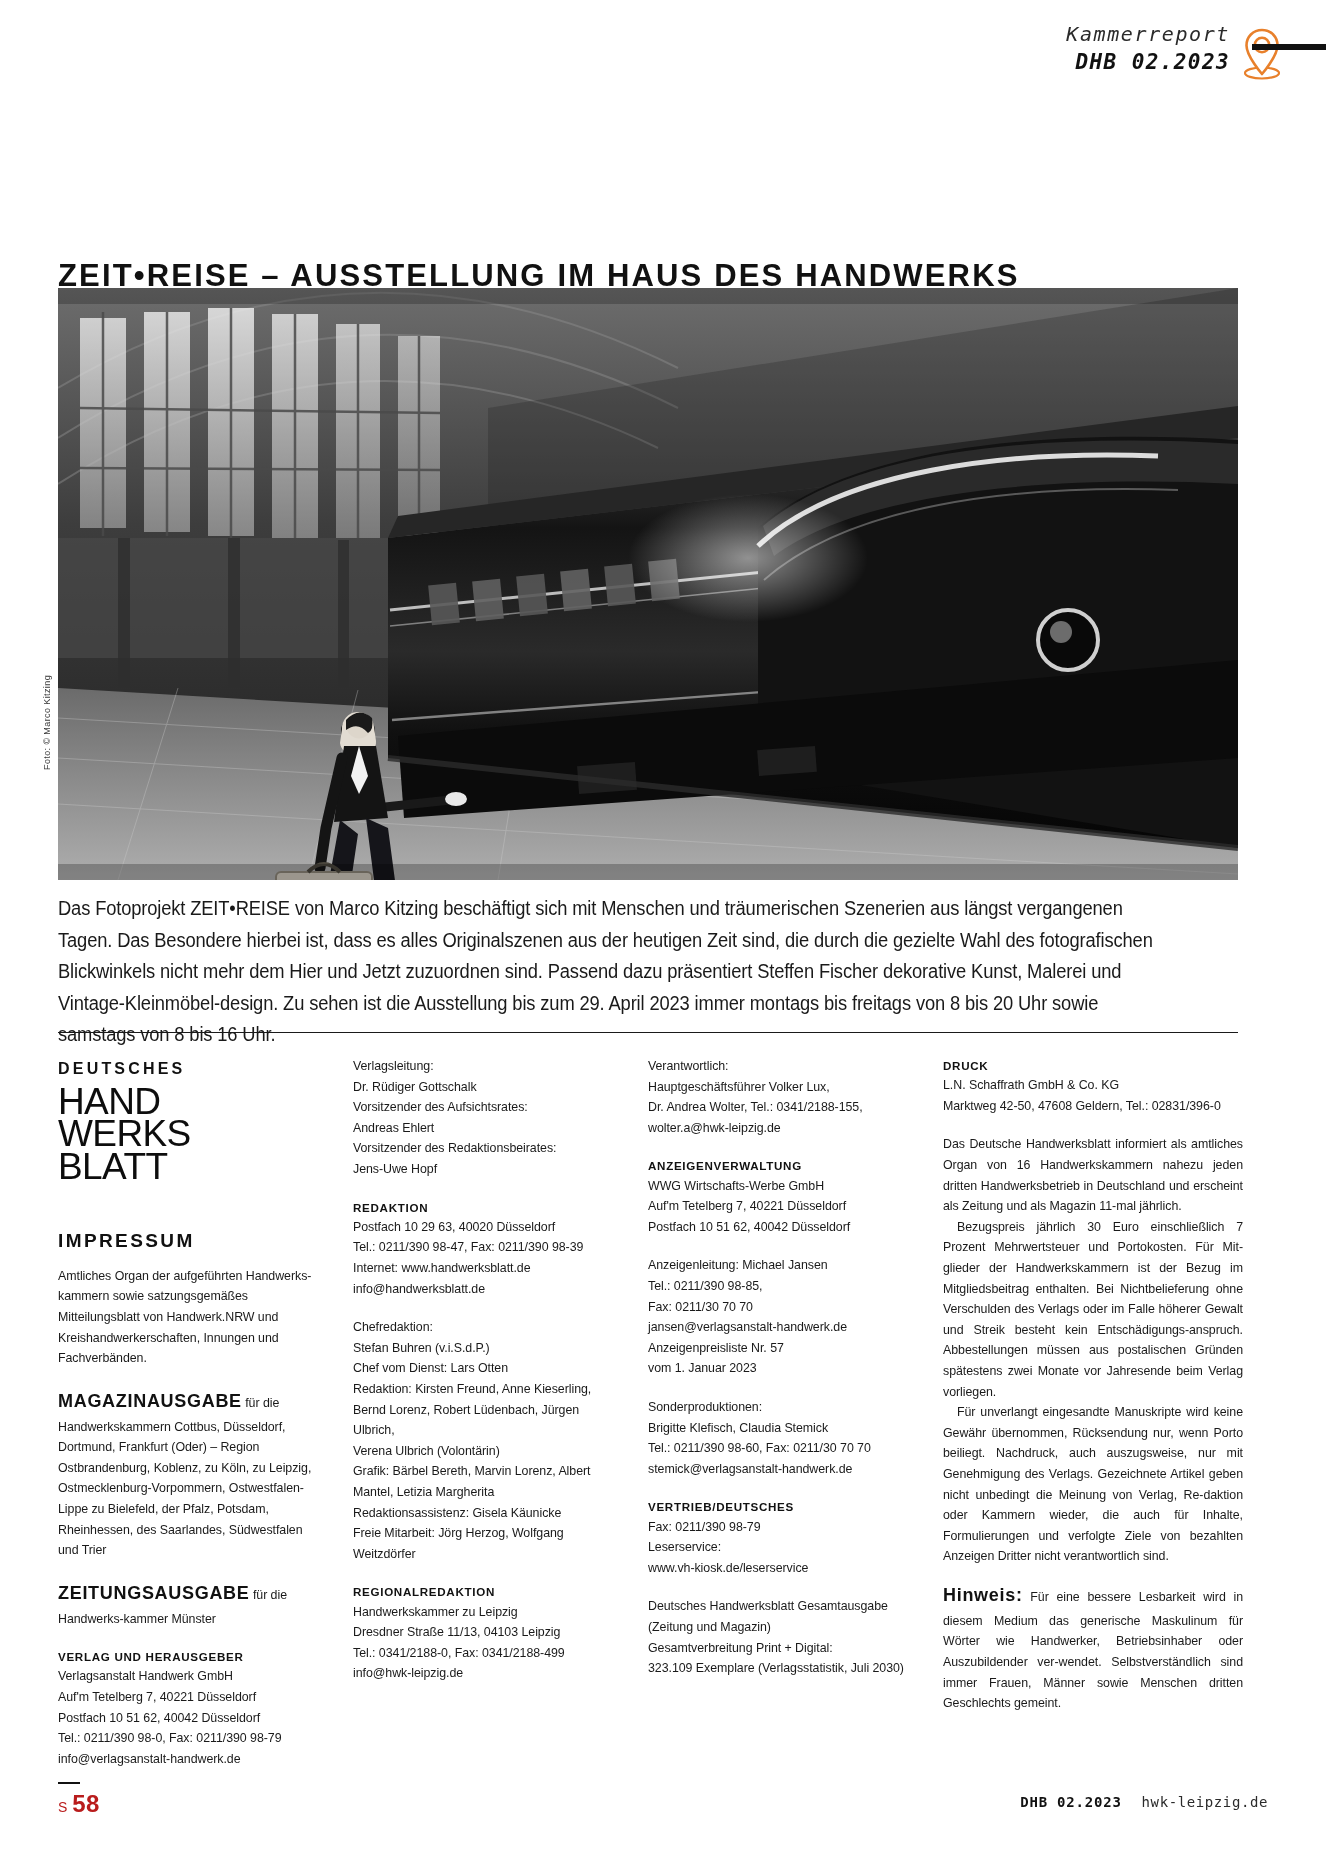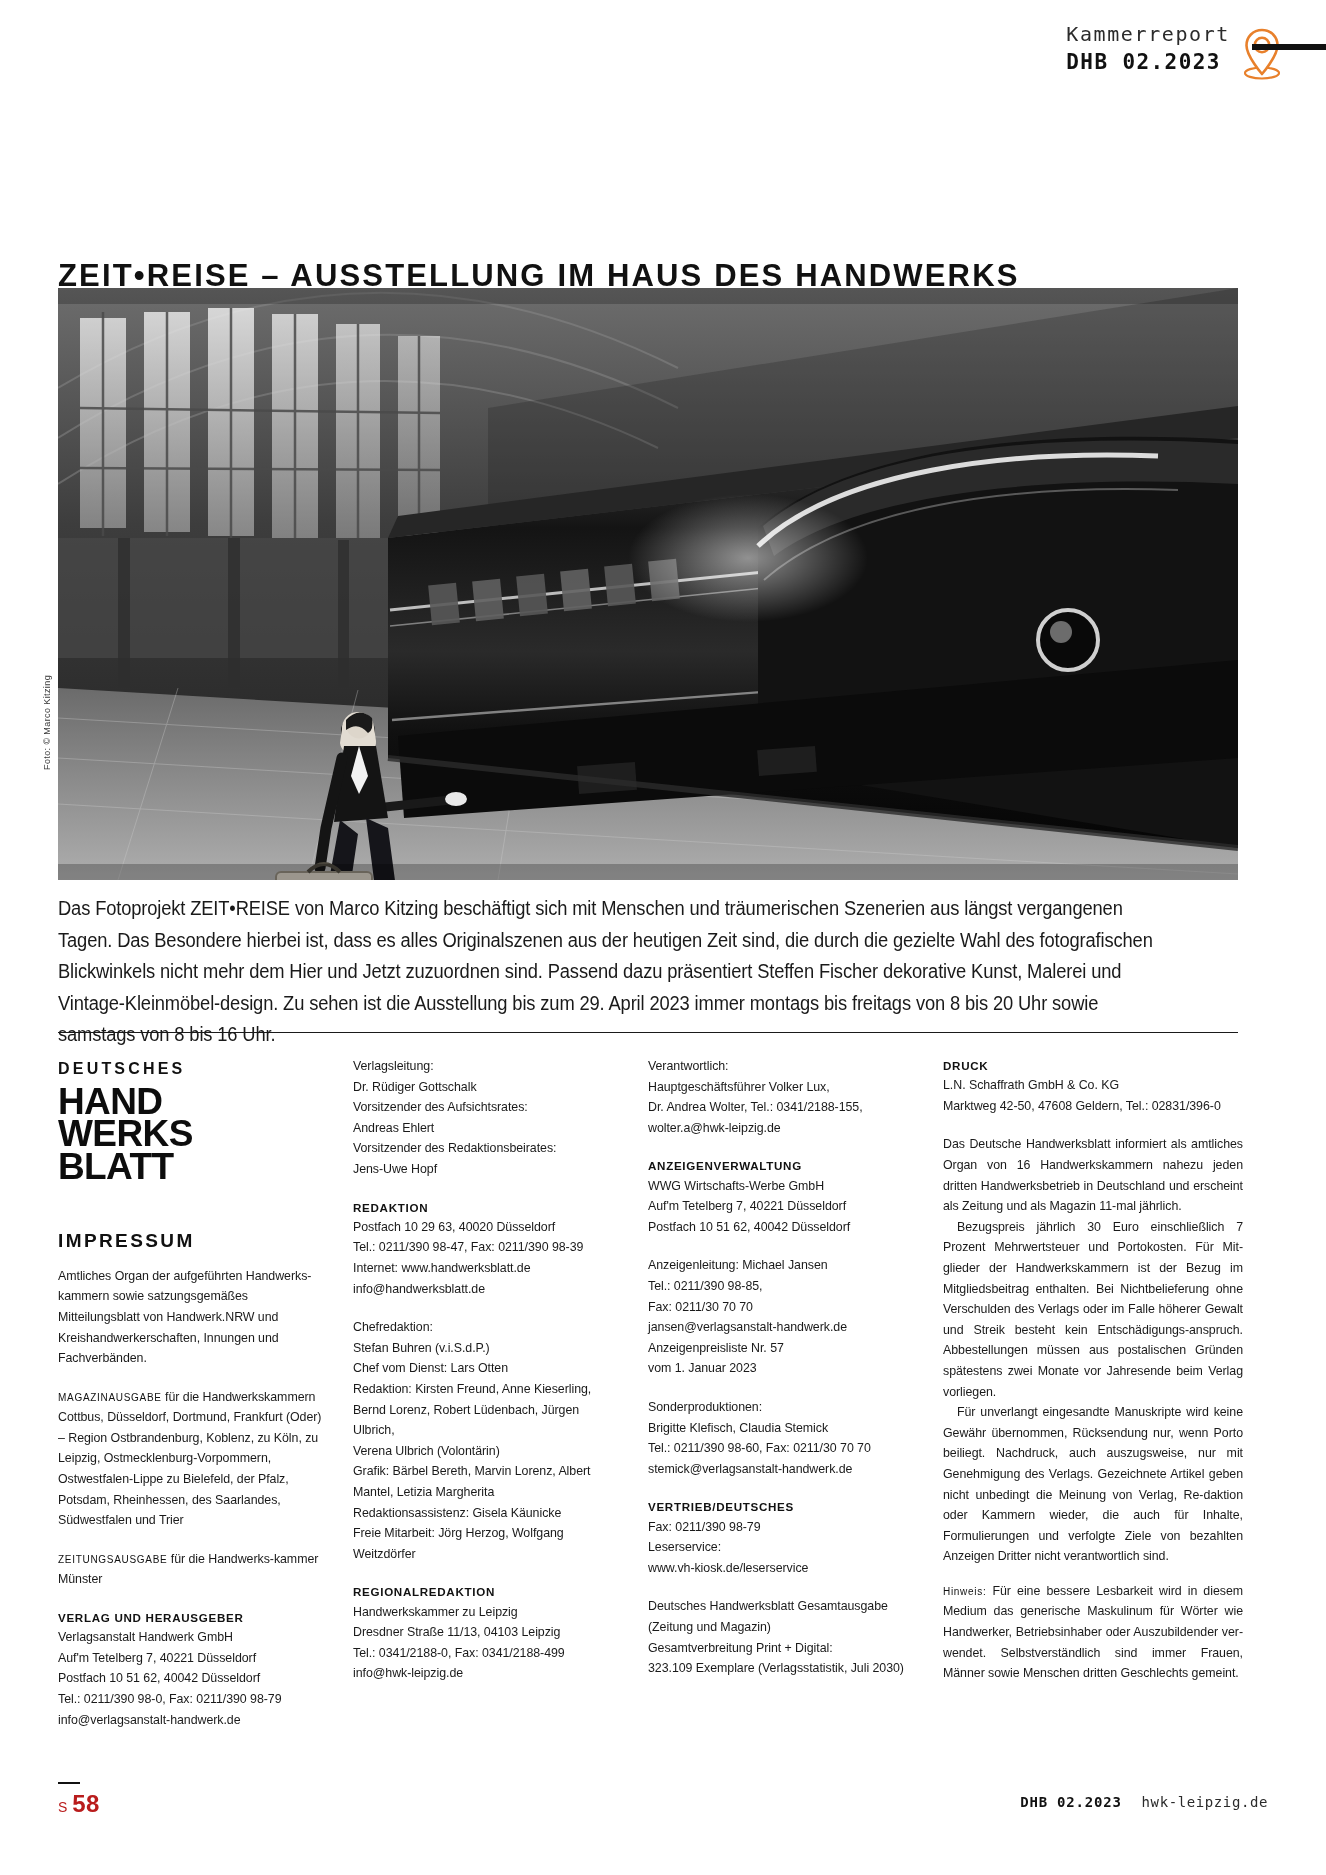--- a/index.html
+++ b/index.html
@@ -30,21 +30,23 @@
     height: 70px;
   }
   .header-inner {
     position: absolute;
     right: 42px;
     top: 0;
     display: flex;
     align-items: flex-start;
   }
   .header-text {
+    text-align: right;
     padding-right: 10px;
+    font-style: italic;
   }
   .kammerreport {
     font-family: "DejaVu Sans Mono", monospace;
     font-size: 20px;
     letter-spacing: 1.6px;
     color: #2b2b2b;
     line-height: 1.25;
     font-weight: 400;
   }
   .dhb-issue {
@@ -162,21 +164,21 @@
 
   
   .logo-deutsches {
     font-weight: bold;
     font-size: 16px;
     letter-spacing: 3.2px;
     color: #111;
     margin-bottom: 3px;
   }
   .logo-big {
-    font-weight: bold;
+    font-weight: normal;
     font-size: 37px;
     line-height: 0.88;
     letter-spacing: -0.6px;
     color: #0d0d0d;
     transform: scaleX(1.0);
     transform-origin: left top;
   }
   .logo-big div { white-space: nowrap; }
 
   .impressum-head {
@@ -188,22 +190,22 @@
     margin-bottom: 9px;
   }
 
   .sec-head {
     font-weight: bold;
     font-size: 11.6px;
     letter-spacing: 0.7px;
     color: #111;
   }
   .sec-head-inline {
-    font-weight: normal;
-    font-size: 10px;
+    font-weight: bold;
+    font-size: 18px;
     letter-spacing: 0.7px;
     color: #111;
   }
   .para { margin: 0 0 0 0; }
   .gap { height: 18px; }
   .gap-sm { height: 14px; }
   .indent { text-indent: 14px; }
   .just { text-align: justify; }
 
   

